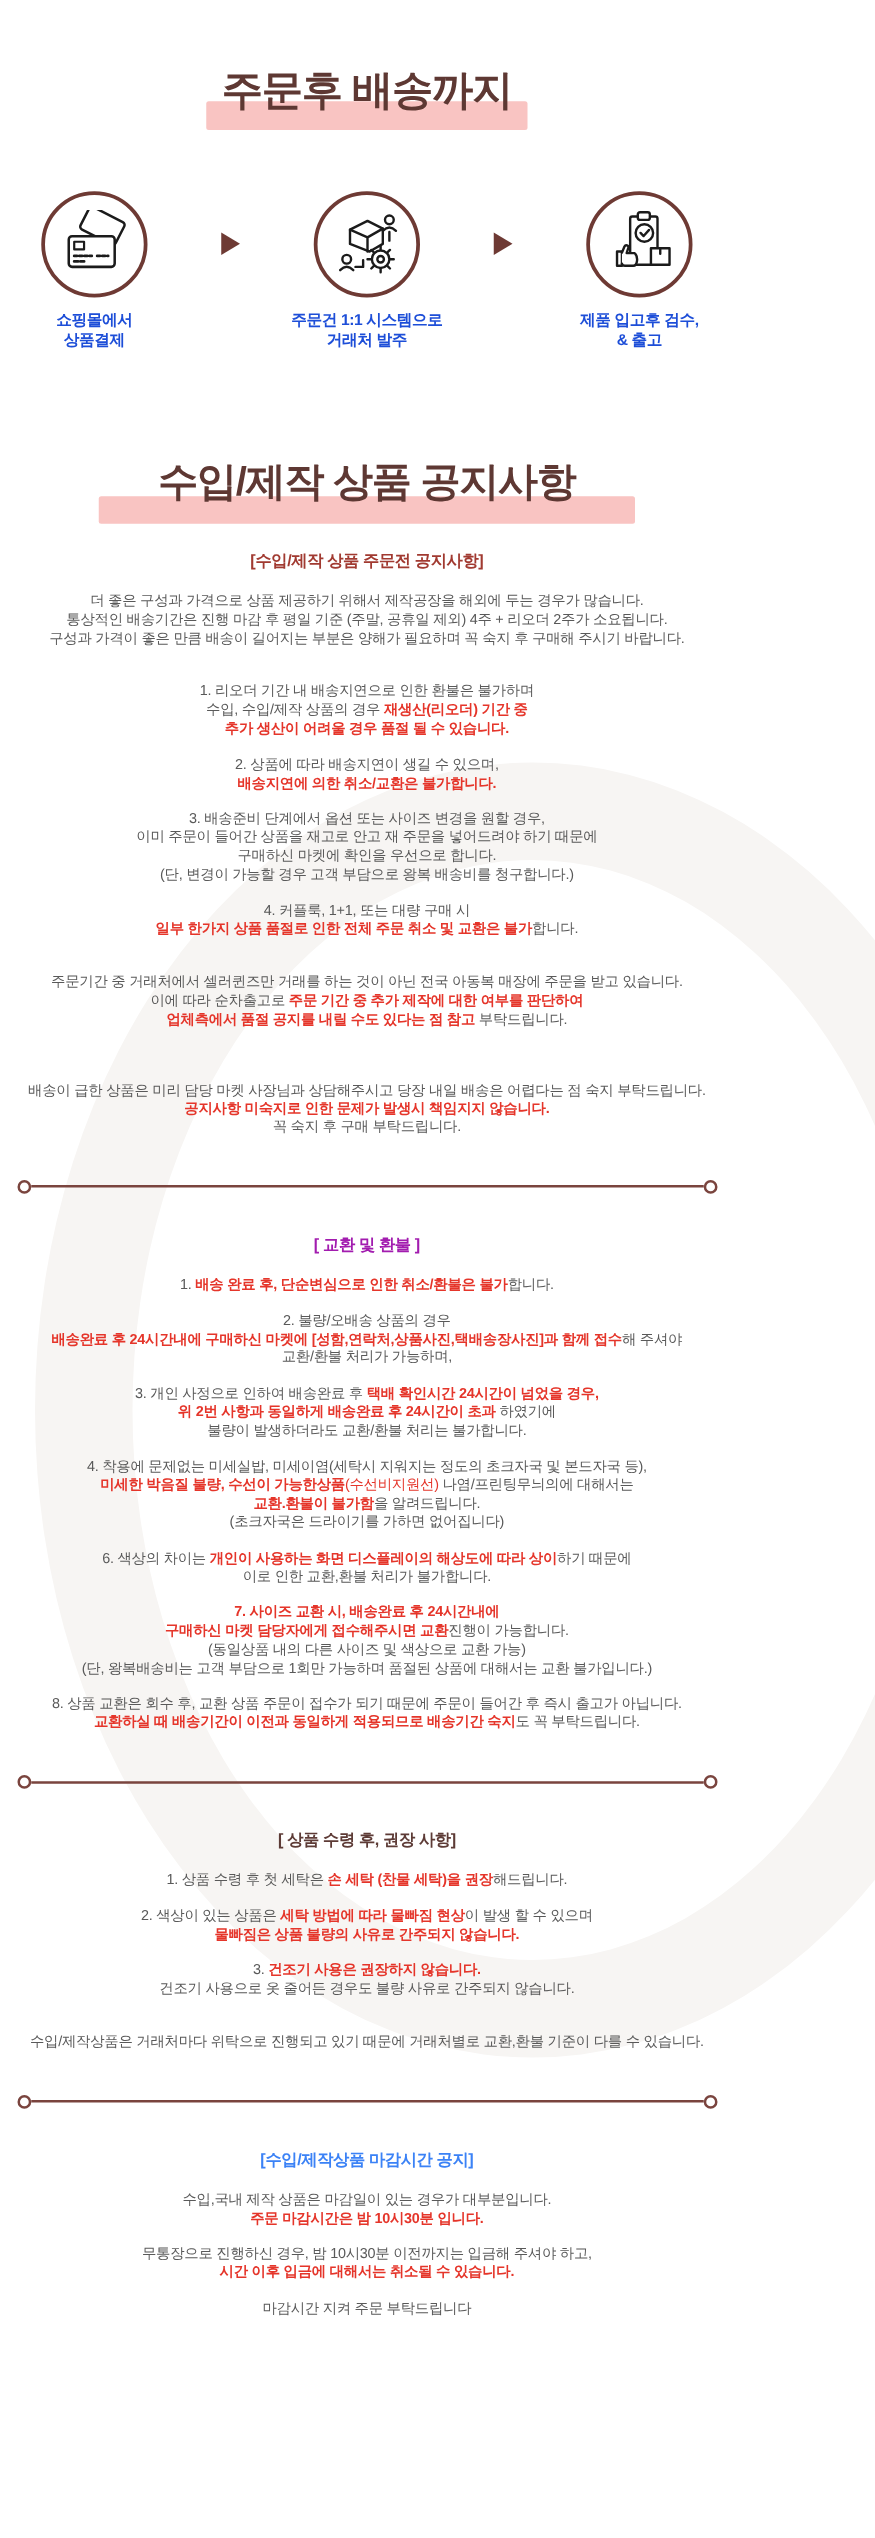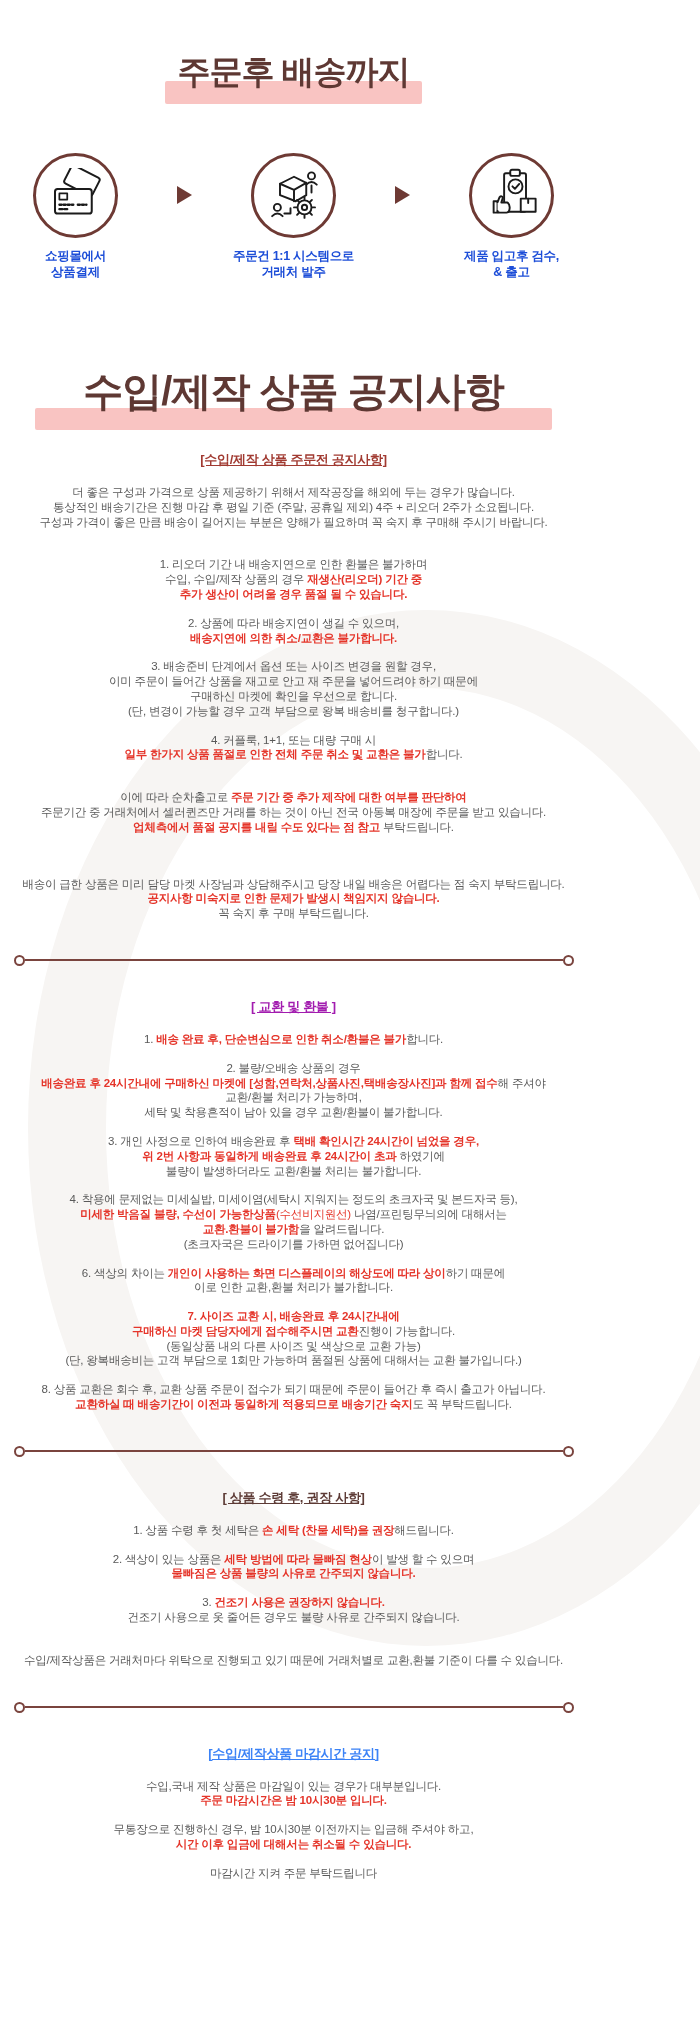--- a/index.html
+++ b/index.html
@@ -16,21 +16,21 @@
   
   .big-title{
     text-align:center;margin:0;padding-top:50px;
     font-size:33px;font-weight:800;letter-spacing:-1px;color:#5e3833;
   }
   .big-title .hl{position:relative;display:inline-block;padding:0 8px;}
   .big-title .hl::after{
     content:"";position:absolute;left:-4px;right:-4px;bottom:-9px;height:23px;
     background:#f9c4c2;z-index:-1;border-radius:2px;
   }
-  .big-title2{padding-top:0;margin-top:84px;font-size:40px;}
+  .big-title2{padding-top:0;margin-top:84px;font-size:32px;}
   .big-title2 .hl::after{left:-40px;right:-40px;bottom:-11px;height:22px;}
 
   
   .process{
     margin-top:58px;display:flex;align-items:flex-start;justify-content:center;gap:26px;
   }
   .step{display:flex;flex-direction:column;align-items:center;width:170px;}
   .circle{
     width:85px;height:85px;border-radius:50%;border:3.5px solid #6e3a34;background:#fff;
     display:flex;align-items:center;justify-content:center;box-sizing:border-box;
@@ -39,21 +39,21 @@
   .step-label{margin-top:11px;text-align:center;font-size:12.5px;font-weight:700;
     color:#1d4ed8;line-height:15.5px;letter-spacing:-0.3px;}
   .arrow{
     margin-top:33px;width:0;height:0;
     border-left:15px solid #6e3a34;border-top:9px solid transparent;border-bottom:9px solid transparent;
   }
 
   
   .sections{margin-top:32px;text-align:center;}
   .sec-heading{
-    margin:0 0 16px;font-size:13px;font-weight:700;letter-spacing:-0.3px;color:#5d3b36;text-decoration:underline;
+    margin:0 0 16px;font-size:13px;font-weight:700;letter-spacing:-0.3px;color:#5d3b36;
   }
   .block{margin:0 auto 14px;max-width:640px;}
   .block.gap-md{margin-top:28px;}
   .block.gap-lg{margin-top:42px;}
   .line{font-size:11.5px;line-height:14.8px;letter-spacing:-0.2px;}
   .seg-n{color:#595959;}
   .seg-r{color:#e5352a;font-weight:700;}
   .seg-rn{color:#e5352a;}
 
   .divider{
@@ -161,22 +161,22 @@
           <div class="line"><span class="seg-n">3. 배송준비 단계에서 옵션 또는 사이즈 변경을 원할 경우,</span></div>
           <div class="line"><span class="seg-n">이미 주문이 들어간 상품을 재고로 안고 재 주문을 넣어드려야 하기 때문에</span></div>
           <div class="line"><span class="seg-n">구매하신 마켓에 확인을 우선으로 합니다.</span></div>
           <div class="line"><span class="seg-n">(단, 변경이 가능할 경우 고객 부담으로 왕복 배송비를 청구합니다.)</span></div>
         </div>
         <div class="block">
           <div class="line"><span class="seg-n">4. 커플룩, 1+1, 또는 대량 구매 시</span></div>
           <div class="line"><span class="seg-r">일부 한가지 상품 품절로 인한 전체 주문 취소 및 교환은 불가</span><span class="seg-n">합니다.</span></div>
         </div>
         <div class="block gap-md">
+          <div class="line"><span class="seg-n">주문기간 중 거래처에서 셀러퀸즈만 거래를 하는 것이 아닌 전국 아동복 매장에 주문을 받고 있습니다.</span></div>
           <div class="line"><span class="seg-n">이에 따라 순차출고로 </span><span class="seg-r">주문 기간 중 추가 제작에 대한 여부를 판단하여</span></div>
-          <div class="line"><span class="seg-n">주문기간 중 거래처에서 셀러퀸즈만 거래를 하는 것이 아닌 전국 아동복 매장에 주문을 받고 있습니다.</span></div>
           <div class="line"><span class="seg-r">업체측에서 품절 공지를 내릴 수도 있다는 점 참고</span><span class="seg-n"> 부탁드립니다.</span></div>
         </div>
         <div class="block gap-lg">
           <div class="line"><span class="seg-n">배송이 급한 상품은 미리 담당 마켓 사장님과 상담해주시고 당장 내일 배송은 어렵다는 점 숙지 부탁드립니다.</span></div>
           <div class="line"><span class="seg-r">공지사항 미숙지로 인한 문제가 발생시 책임지지 않습니다.</span></div>
           <div class="line"><span class="seg-n">꼭 숙지 후 구매 부탁드립니다.</span></div>
         </div>
       </section>
       <div class="divider">
         <span class="dot"></span>
@@ -185,21 +185,20 @@
       </div>
       <section class="notice-section">
         <h3 class="sec-heading" style="color: #a21caf;">[ 교환 및 환불 ]</h3>
         <div class="block">
           <div class="line"><span class="seg-n">1. </span><span class="seg-r">배송 완료 후, 단순변심으로 인한 취소/환불은 불가</span><span class="seg-n">합니다.</span></div>
         </div>
         <div class="block">
           <div class="line"><span class="seg-n">2. 불량/오배송 상품의 경우</span></div>
           <div class="line"><span class="seg-r">배송완료 후 24시간내에 구매하신 마켓에 [성함,연락처,상품사진,택배송장사진]과 함께 접수</span><span class="seg-n">해 주셔야</span></div>
           <div class="line"><span class="seg-n">교환/환불 처리가 가능하며,</span></div>
-          <div class="line"><span class="seg-n">세탁 및 착용흔적이 남아 있을 경우 교환/환불이 불가합니다.</span></div>
         </div>
         <div class="block">
           <div class="line"><span class="seg-n">3. 개인 사정으로 인하여 배송완료 후 </span><span class="seg-r">택배 확인시간 24시간이 넘었을 경우,</span></div>
           <div class="line"><span class="seg-r">위 2번 사항과 동일하게 배송완료 후 24시간이 초과</span><span class="seg-n"> 하였기에</span></div>
           <div class="line"><span class="seg-n">불량이 발생하더라도 교환/환불 처리는 불가합니다.</span></div>
         </div>
         <div class="block">
           <div class="line"><span class="seg-n">4. 착용에 문제없는 미세실밥, 미세이염(세탁시 지워지는 정도의 초크자국 및 본드자국 등),</span></div>
           <div class="line"><span class="seg-r">미세한 박음질 불량, 수선이 가능한상품</span><span class="seg-rn">(수선비지원선)</span><span class="seg-n"> 나염/프린팅무늬의에 대해서는</span></div>
           <div class="line"><span class="seg-r">교환.환불이 불가함</span><span class="seg-n">을 알려드립니다.</span></div>

